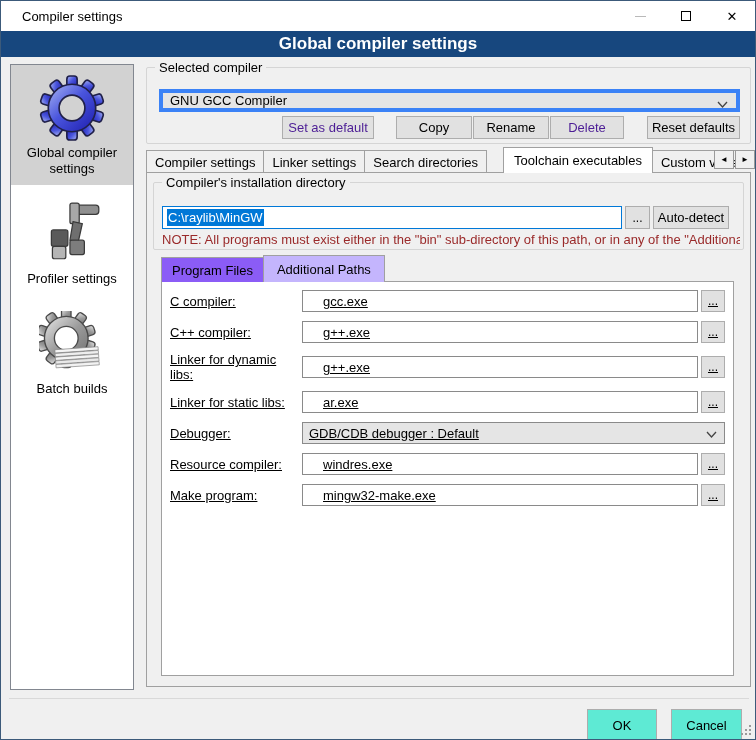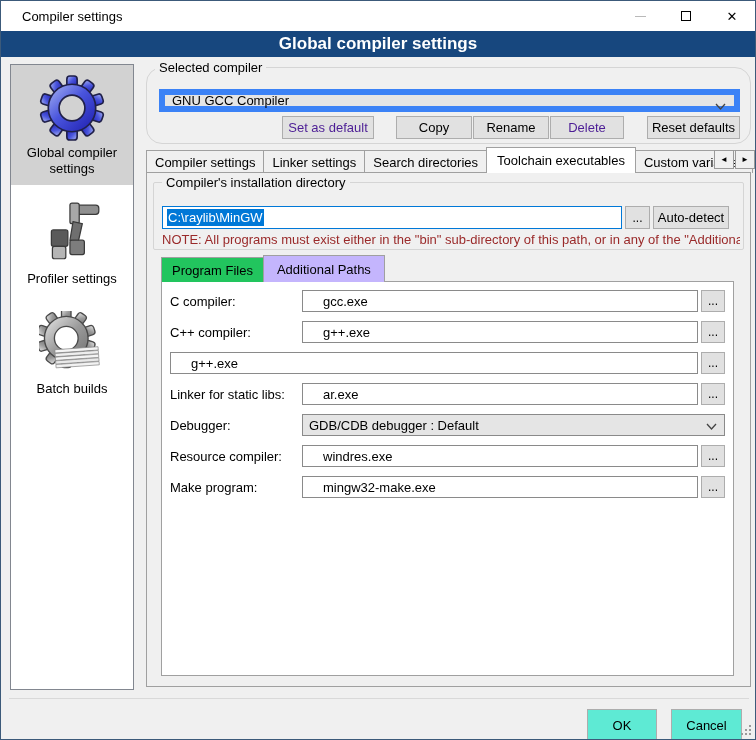--- a/index.html
+++ b/index.html
@@ -32,33 +32,33 @@
   .side-icon { width:66px; height:66px; margin:2px auto 4px auto; display:block; }
   .side-label { font-size:13px; line-height:16px; }
   .side-item + .side-item { margin-top:6px; }
 
   
   .groupbox { position:absolute; border:1px solid #d5d5d5; border-radius:2px; }
   .group-label { position:absolute; top:-8px; left:8px; background:#f0f0f0; padding:0 4px;
                  font-size:13px; white-space:nowrap; }
 
   
-  .grp-compiler { left:145px; top:66px; width:605px; height:77px;border-radius:16px; }
+  .grp-compiler { left:145px; top:66px; width:605px; height:77px; }
   .combo { position:absolute; left:12px; top:21px; width:581px; height:23px; background:#e5e5e5;
-           border:6px solid #3b82f6; display:flex; align-items:center; padding:0 26px 0 7px; }
+           border:4px solid #3b82f6; display:flex; align-items:center; padding:0 26px 0 7px; }
   .combo .chev { position:absolute; right:8px; top:6px; }
   .btnrow-btn { position:absolute; top:48px; height:23px; background:#e1e1e1; border:1px solid #adadad;
                 font-size:13px; display:flex; align-items:center; justify-content:center; }
   .btnrow-btn.disabled { color:#4c1d95; }
 
   
   .tabstrip { position:absolute; left:145px; top:146px; height:26px; display:flex; align-items:flex-end; }
   .tab { height:23px; border:1px solid #a0a0a0; border-bottom:none; background:#f0f0f0;
          padding:0 8px; display:flex; align-items:center; white-space:nowrap; margin-right:-1px; }
-  .tab.active { height:26px; background:#fff; z-index:3; position:relative; padding:0 10px; }
+  .tab.active { height:26px; background:#fff; z-index:3; position:relative; padding:0 10px;margin-left:17px; }
   .tab.clipped { width:34px; overflow:hidden; padding-right:0; }
   .tab-arrows { position:absolute; top:149px; left:712px; display:flex; z-index:4; }
   .tab-arrow { width:20px; height:19px; background:#f0f0f0; border:1px solid #9a9a9a;
                display:flex; align-items:center; justify-content:center; font-size:8px; margin-left:1px; }
 
   .tabpanel { position:absolute; left:145px; top:171px; width:605px; height:515px;
               border:1px solid #a0a0a0; background:#f0f0f0; z-index:1; }
 
   
   .grp-dir { left:152px; top:181px; width:591px; height:68px; }
@@ -69,23 +69,23 @@
               justify-content:center; font-size:12px; }
   .dir-browse { position:absolute; left:471px; top:23px; width:25px; height:23px; }
   .dir-auto { position:absolute; left:499px; top:23px; width:76px; height:23px; }
   .note { position:absolute; left:8px; top:49px; width:578px; color:#9a2a2a; font-size:13px;
           white-space:nowrap; overflow:hidden; }
 
   
   .subtabstrip { position:absolute; left:160px; top:256px; height:25px; display:flex; align-items:flex-end; z-index:3; }
   .subtab { height:27px; border:1px solid #a0a0a0; border-bottom:none; background:#c4b5fd; padding:0 13px;
             display:flex; align-items:center; margin-right:-1px; white-space:nowrap; }
-  .subtab.active { height:25px; background:#22c55e; position:relative; z-index:3; padding:0 10px;margin-top:40px; }
+  .subtab.active { height:25px; background:#8b5cf6; position:relative; z-index:3; padding:0 10px;margin-top:40px; }
   .innerpanel { position:absolute; left:160px; top:280px; width:573px; height:395px; background:#fff;
-                border:1px solid #a0a0a0; z-index:2; padding:8px 8px 0 8px; }
+                border:1px solid #a0a0a0; z-index:2; padding:8px 8px 0 8px;text-decoration:underline; }
   .frow { display:flex; align-items:center; margin-bottom:9px; }
   .frow .flabel { width:132px; font-size:13px; flex:none; }
   .ffield { flex:1; height:22px; border:1px solid #8a8a8a; background:#fff; display:flex;
             align-items:center; padding-left:20px; overflow:hidden; white-space:nowrap; }
   .fselect { flex:1; height:22px; border:1px solid #8a8a8a; background:#e5e5e5; display:flex;
              align-items:center; padding:0 24px 0 6px; position:relative; }
   .fselect .chev { position:absolute; right:7px; top:6px; }
   .fbrowse { width:24px; height:22px; margin-left:3px; flex:none; }
 
   
@@ -249,20 +249,21 @@
       <div class="mini-btn fbrowse">...</div>
     </div>
     <div class="frow">
       <span class="flabel">C++ compiler:</span>
       <div class="ffield">
           <span>g++.exe</span>
         </div>
       <div class="mini-btn fbrowse">...</div>
     </div>
     <div class="frow">
+      <span class="flabel">Linker for dynamic libs:</span>
       <div class="ffield">
           <span>g++.exe</span>
         </div>
       <div class="mini-btn fbrowse">...</div>
     </div>
     <div class="frow">
       <span class="flabel">Linker for static libs:</span>
       <div class="ffield">
           <span>ar.exe</span>
         </div>

